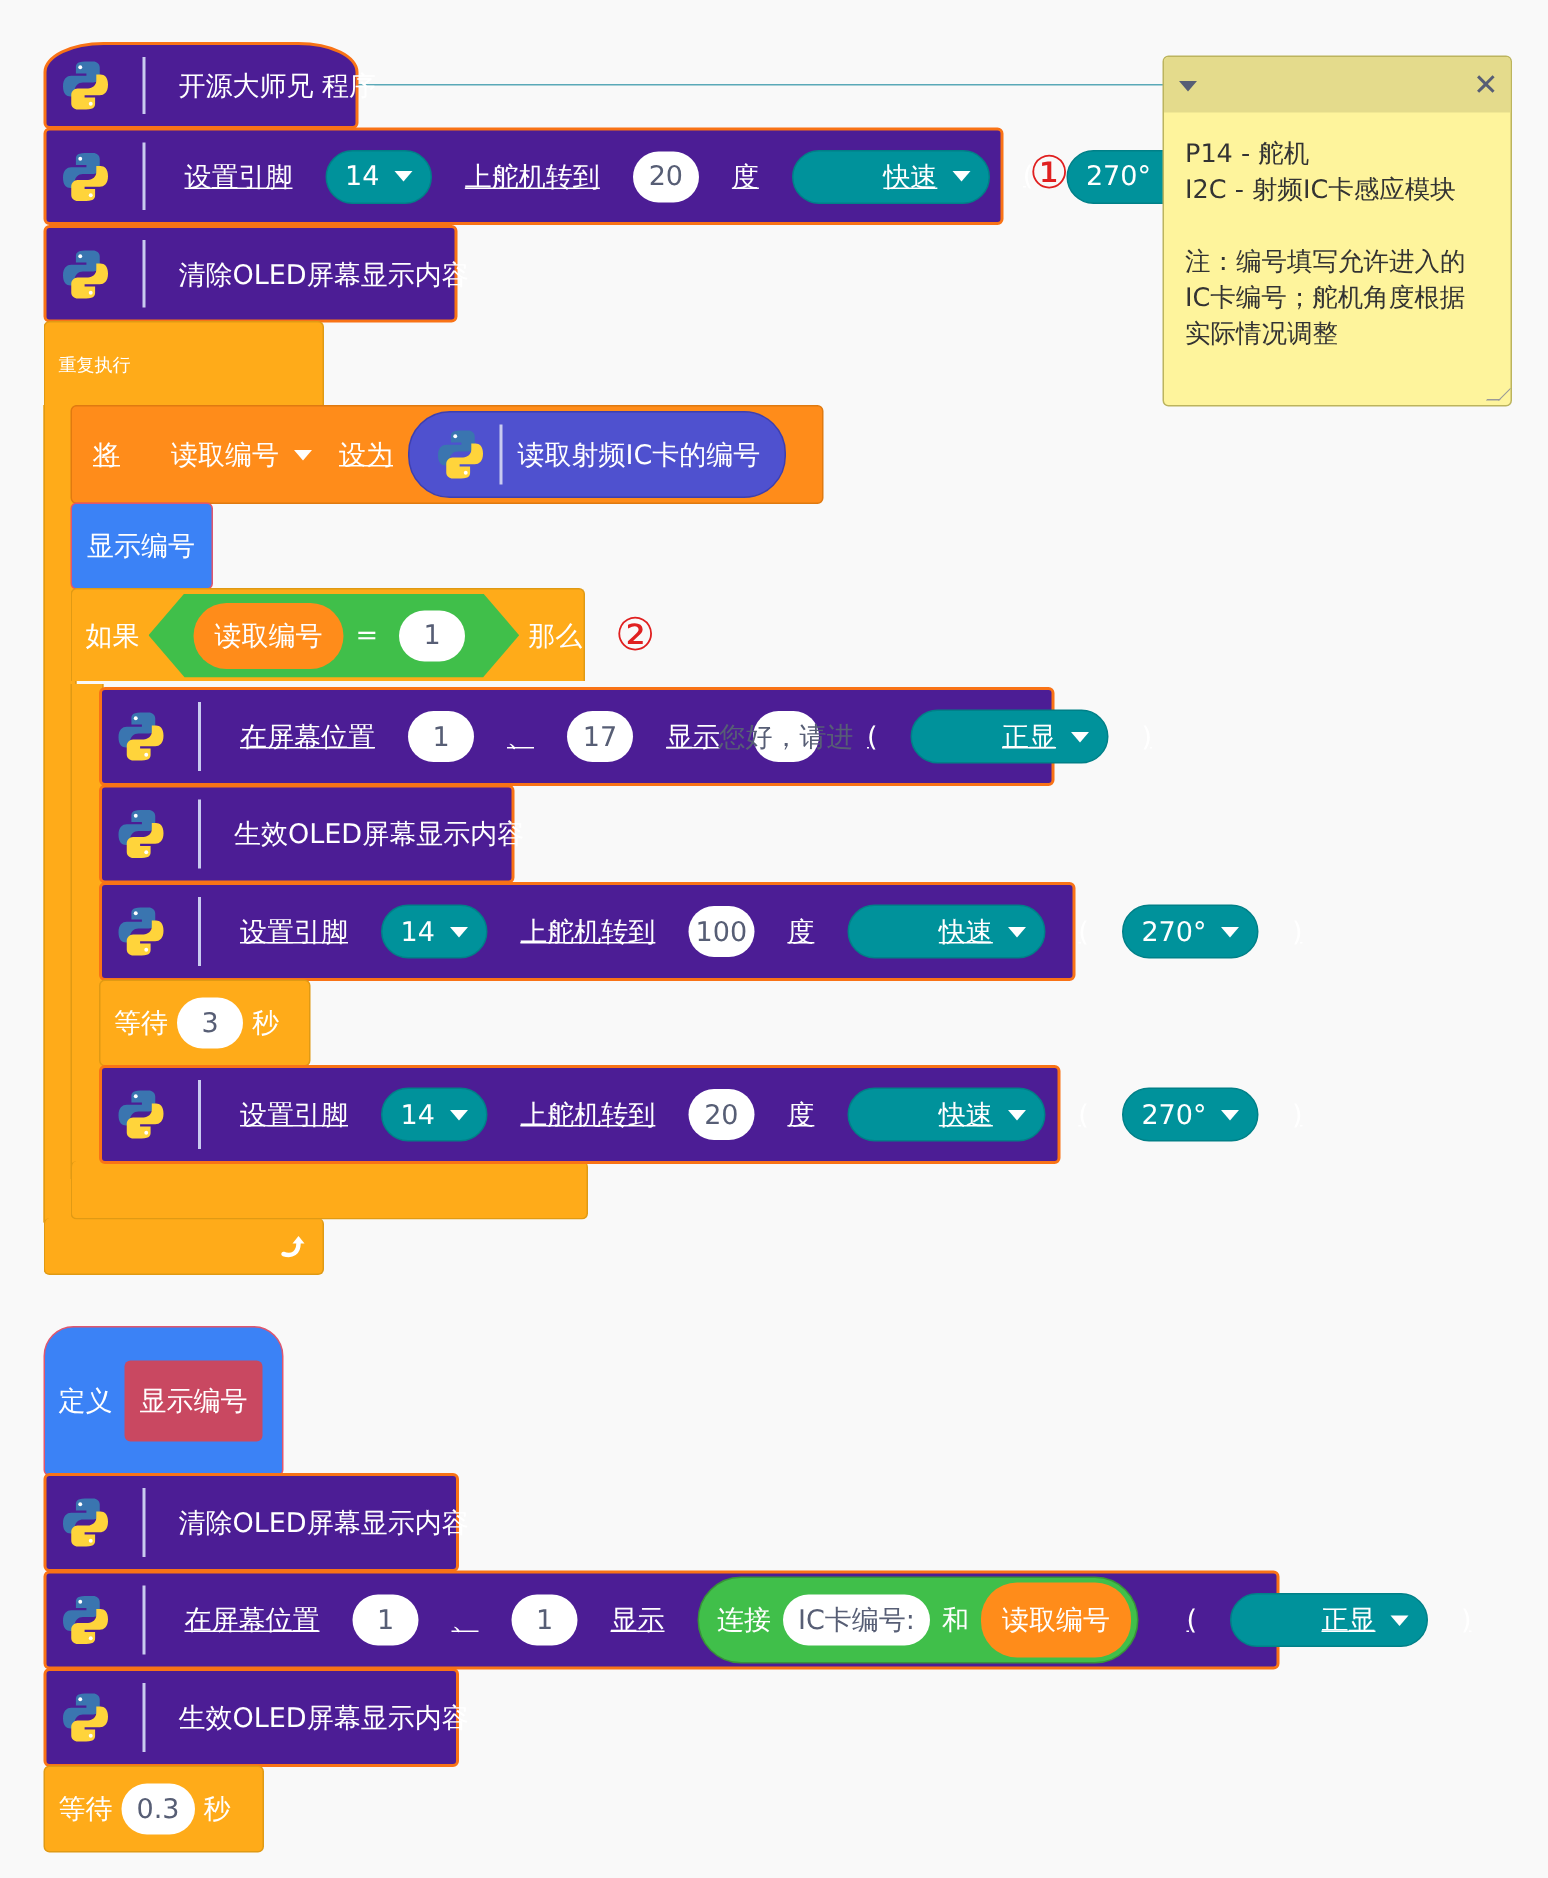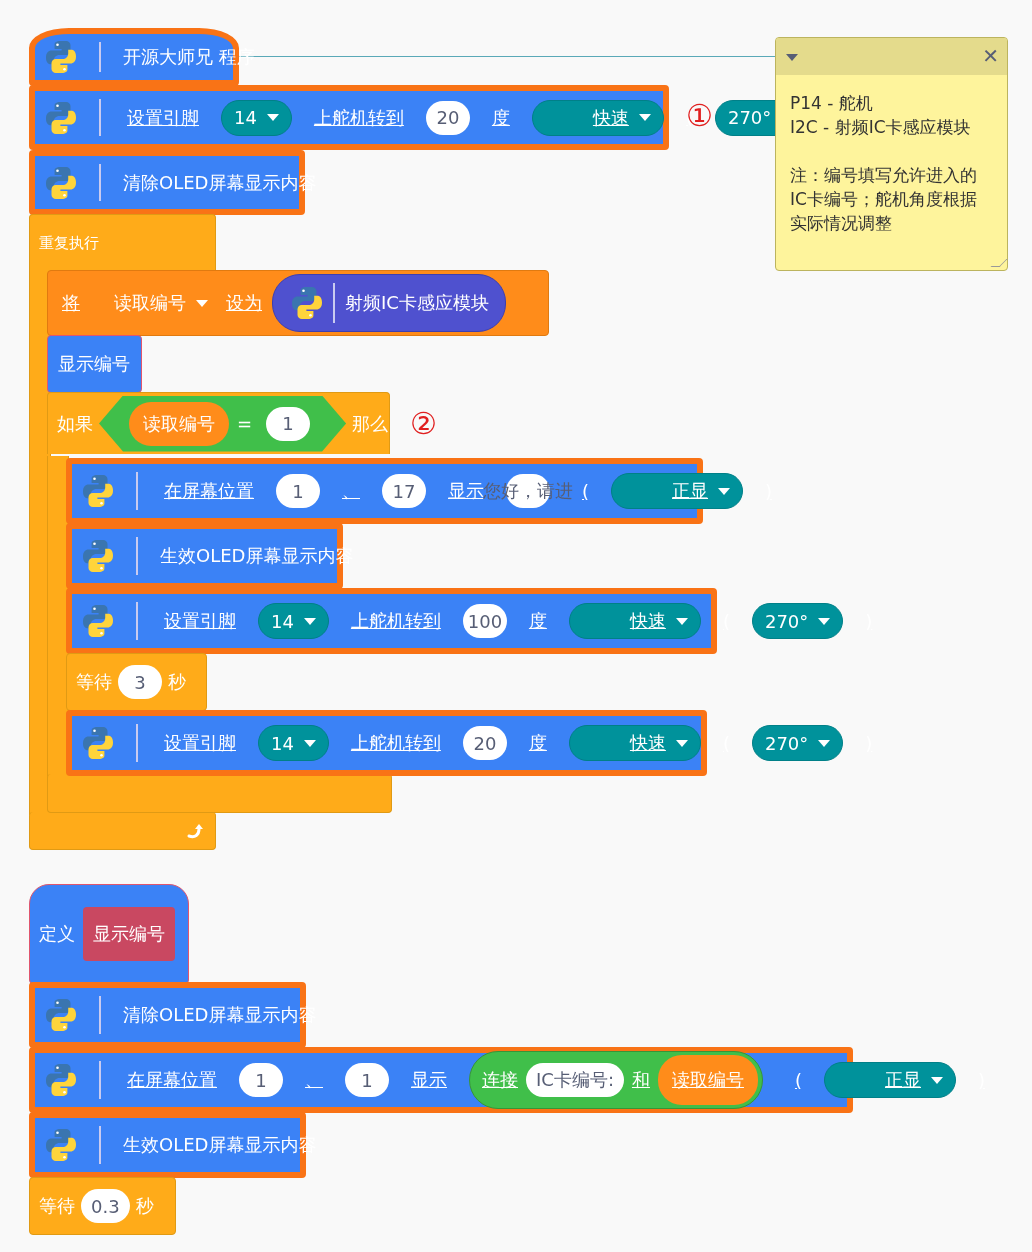--- a/index.html
+++ b/index.html
@@ -1,19 +1,19 @@
 <!DOCTYPE html>
 <html><head>
 <meta charset="utf-8">
 <style>
   html,body{margin:0;padding:0;}
   body{width:1032px;height:1252px;background:#f9f9f9;position:relative;overflow:hidden;
        font-family:"DejaVu Sans","Liberation Sans",sans-serif;}
   .blk{position:absolute;box-sizing:border-box;display:flex;align-items:center;color:#fff;font-size:18px;white-space:nowrap;}
-  .py{background:#3b82f6;border:6px solid #f97316;border-radius:4px;gap:12px;}
+  .py{background:#4c1d95;border:2px solid #f97316;border-radius:4px;gap:12px;}
   .ctl{background:#ffab19;border:1px solid #e09a14;border-radius:4px;}
   .var{background:#ff8c1a;border:1px solid #e07a10;border-radius:4px;}
   .pink{background:#3b82f6;border:1px solid #e0566e;border-radius:4px;}
   .icon-py{width:36px;height:36px;margin:0 8px 0 8px;flex:none;}
   .sep{width:2px;align-self:stretch;margin:8px 10px 8px 0;background:#c9cbf0;flex:none;}
   .dd{display:inline-flex;align-items:center;background:#00929b;border:1px solid #008088;border-radius:20px;height:34px;padding:0 12px;margin:0 6px;font-size:18px;}
   .dd .tri{display:inline-block;width:0;height:0;border-left:6px solid transparent;border-right:6px solid transparent;border-top:7px solid #fff;margin-left:10px;}
   .num{display:inline-flex;align-items:center;justify-content:center;background:#fff;color:#575e75;border-radius:20px;height:34px;min-width:44px;padding:0 10px;margin:0 6px;box-sizing:border-box;font-size:18px;}
   .lbl{margin:0 4px;text-decoration:underline;}
   .u{text-decoration:underline;margin-left:48px;}
@@ -70,21 +70,21 @@
 <div class="annot" style="left:686px;top:98px;">①</div>
 
 <div class="blk py" style="left:29px;top:150px;width:276px;height:65px;">
   <svg class="icon-py">
       <use href="#pylogo"></use>
     </svg>
   <span class="sep"></span>
   <span>清除OLED屏幕显示内容</span>
 </div>
 
-<div class="ctl" style="position:absolute;left:29px;top:214px;width:187px;height:58px;border-bottom:none;border-radius:4px 4px 0 0;padding-left:9px;display:flex;align-items:center;color:#fff;font-size:15px;box-sizing:border-box;">
+<div class="ctl" style="position:absolute;left:29px;top:214px;width:187px;height:58px;border-bottom:none;border-radius:4px 4px 0 0;padding-left:9px;display:flex;align-items:center;color:#fff;font-size:12px;box-sizing:border-box;">
   <span>重复执行</span>
 </div>
 <div class="ctl" style="position:absolute;left:29px;top:270px;width:20px;height:545px;border-radius:0;border-top:none;border-bottom:none;"></div>
 <div class="ctl" style="position:absolute;left:29px;top:812px;width:187px;height:38px;border-top:none;box-sizing:border-box;">
   <svg style="position:absolute;right:8px;top:8px;" width="22" height="22" viewBox="0 0 22 22">
       <path d="M4 16c6 2 10-1 10-7" stroke="#fff" stroke-width="3" fill="none" stroke-linecap="round"></path>
       <path d="M10 9l4-5 4 5z" fill="#fff"></path>
     </svg>
 </div>
 
@@ -93,21 +93,21 @@
   <span style="display:inline-flex;align-items:center;margin:0 14px 0 30px;">
       <span>读取编号</span>
       <span class="tri" style="display:inline-block;width:0;height:0;border-left:6px solid transparent;border-right:6px solid transparent;border-top:7px solid #fff;margin-left:10px;"></span>
     </span>
   <span class="lbl">设为</span>
   <span style="display:inline-flex;align-items:center;background:#4f51cf;border:1px solid #3d3fb0;border-radius:28px;height:56px;padding:0 16px 0 8px;margin-left:6px;">
     <svg class="icon-py">
         <use href="#pylogo"></use>
       </svg>
     <span class="sep"></span>
-    <span>射频IC卡感应模块</span>
+    <span>读取射频IC卡的编号</span>
   </span>
 </div>
 
 <div class="blk pink" style="left:47px;top:335px;width:95px;height:58px;padding-left:10px;">
   <span>显示编号</span>
 </div>
 
 <div class="blk ctl" style="left:47px;top:392px;width:343px;height:62px;padding-left:9px;border-bottom:none;border-radius:4px 4px 0 0;">
   <span>如果</span>
   <span style="position:relative;display:inline-flex;align-items:center;background:#40bf4a;height:56px;margin:0 6px;padding:0 30px;clip-path:polygon(24px 0,calc(100% - 24px) 0,100% 50%,calc(100% - 24px) 100%,24px 100%,0 50%);">
@@ -236,21 +236,21 @@
 <div class="blk py" style="left:29px;top:1047px;width:824px;height:66px;">
   <svg class="icon-py">
       <use href="#pylogo"></use>
     </svg>
   <span class="sep"></span>
   <span class="lbl">在屏幕位置</span>
   <span class="num">1</span>
   <span class="lbl">、</span>
   <span class="num">1</span>
   <span class="lbl">显示</span>
-  <span style="display:inline-flex;align-items:center;background:#40bf4a;border:1px solid #389438;border-radius:30px;height:56px;padding:0 4px 0 12px;margin:0 6px;text-decoration:underline;">
+  <span style="display:inline-flex;align-items:center;background:#40bf4a;border:1px solid #389438;border-radius:30px;height:56px;padding:0 4px 0 12px;margin:0 6px;">
     <span>连接</span>
     <span class="num" style="margin:0 8px;">IC卡编号:</span>
     <span>和</span>
     <span style="background:#ff8c1a;border-radius:24px;height:50px;display:inline-flex;align-items:center;padding:0 14px;margin-left:8px;">读取编号</span>
   </span>
   <span class="lbl" style="margin-left:14px;">(</span>
   <span class="dd">
       <span class="u">正显</span>
       <span class="tri"></span>
     </span>

